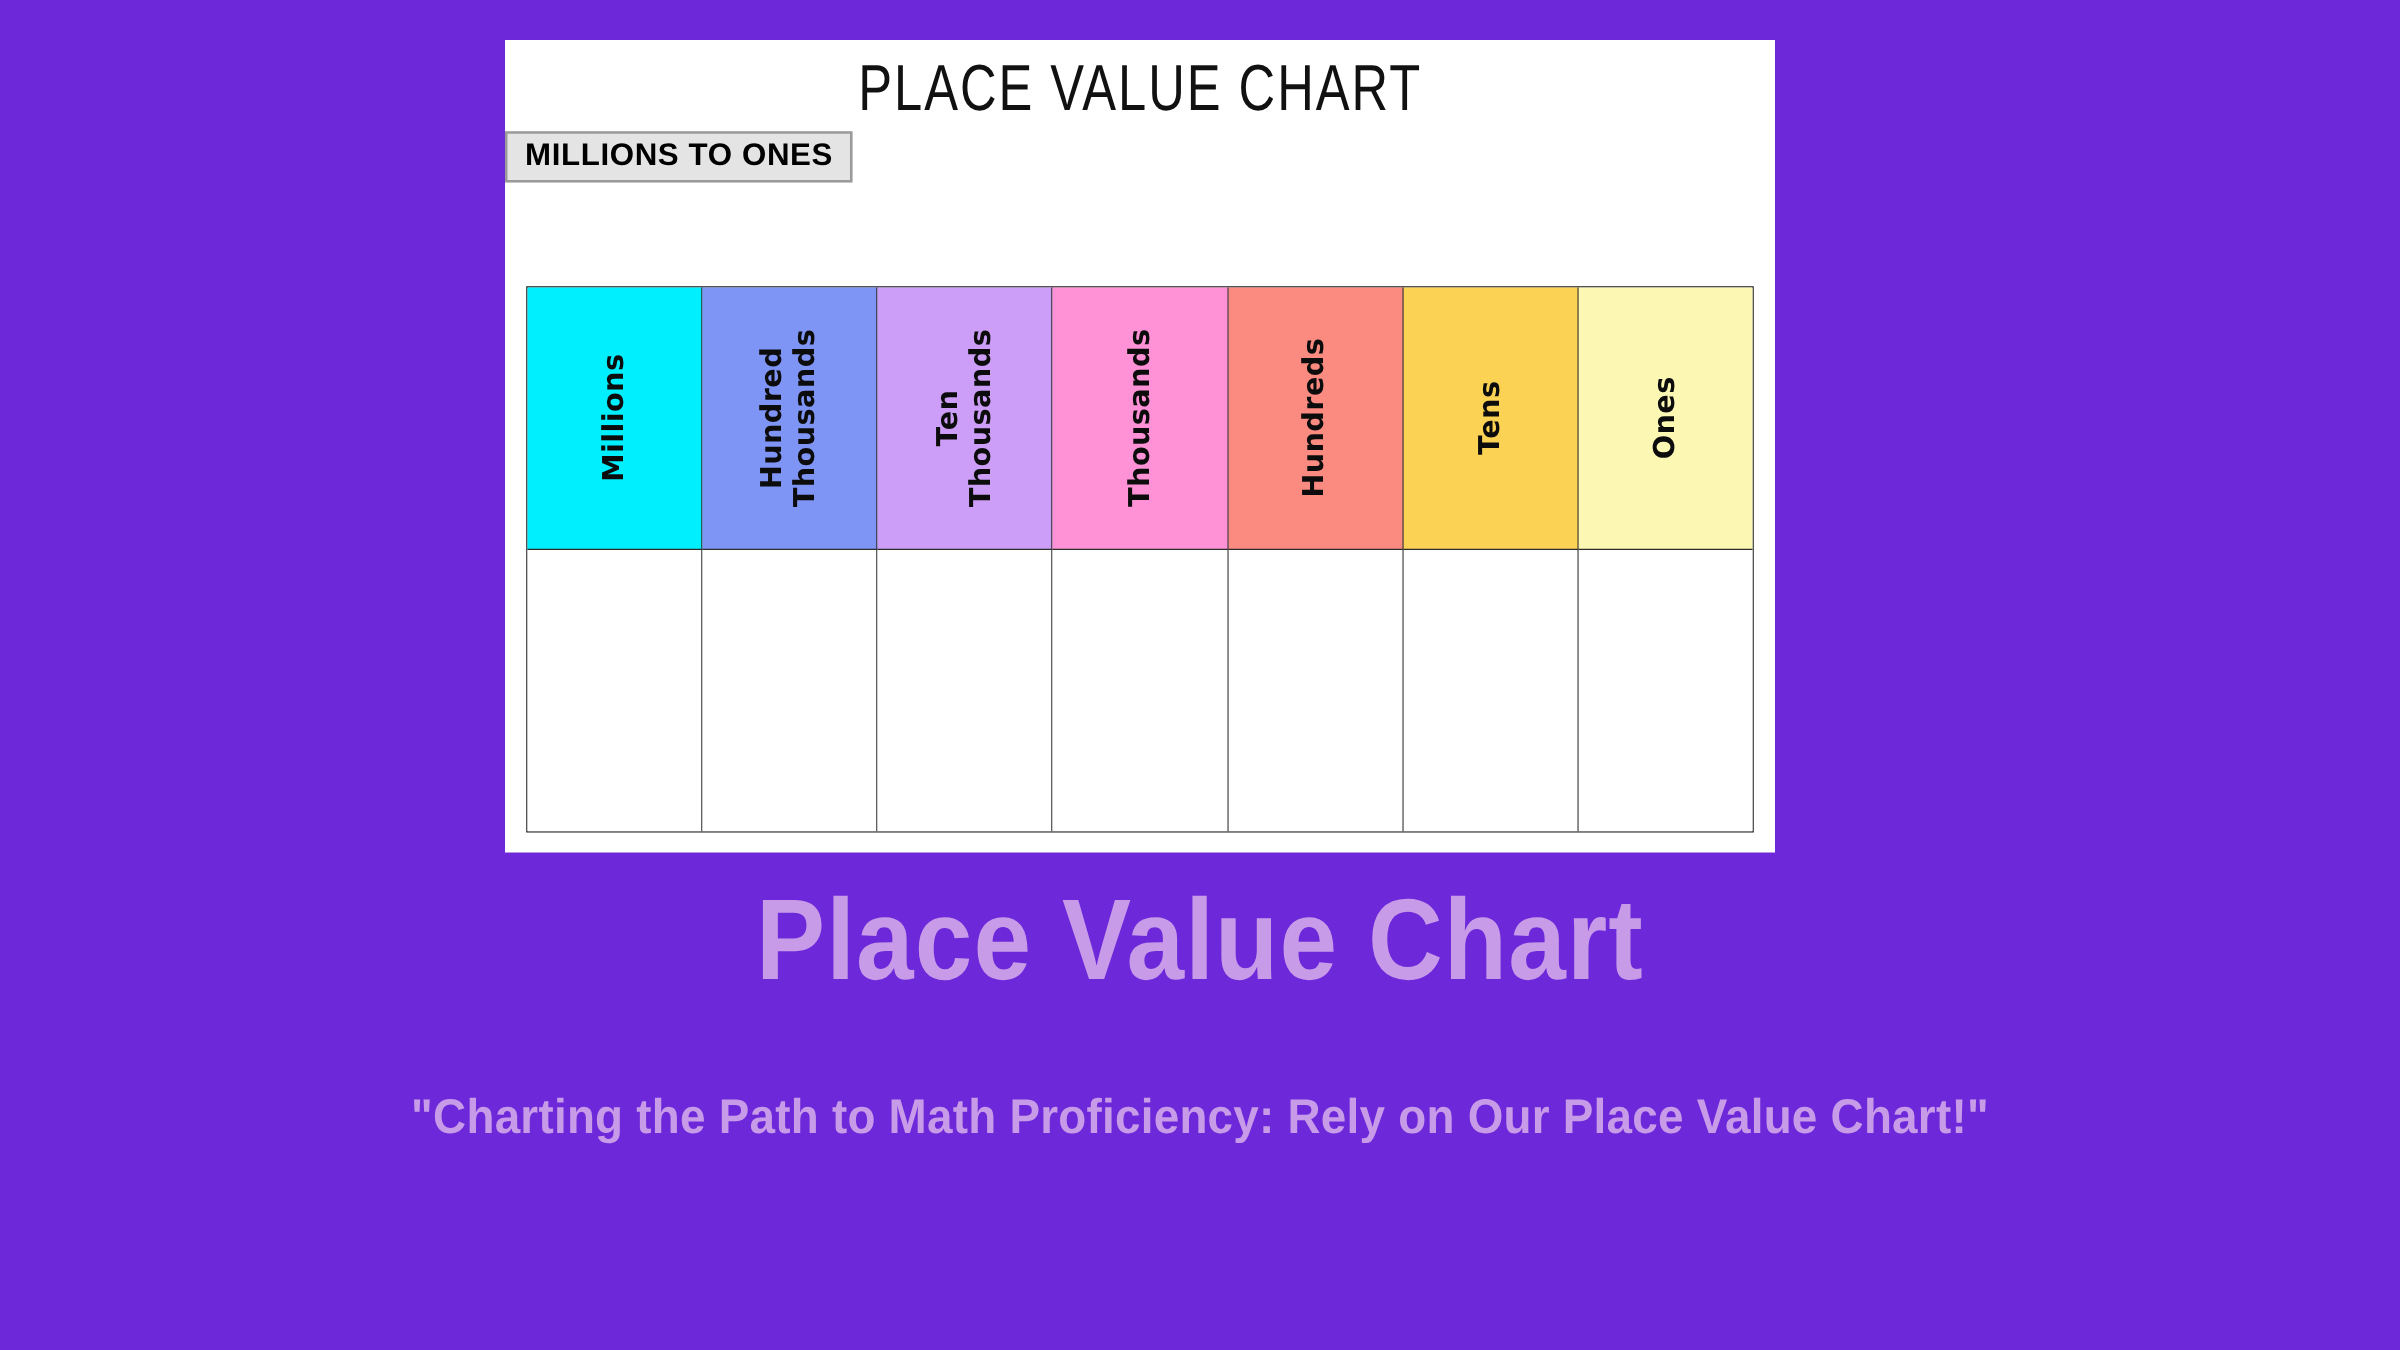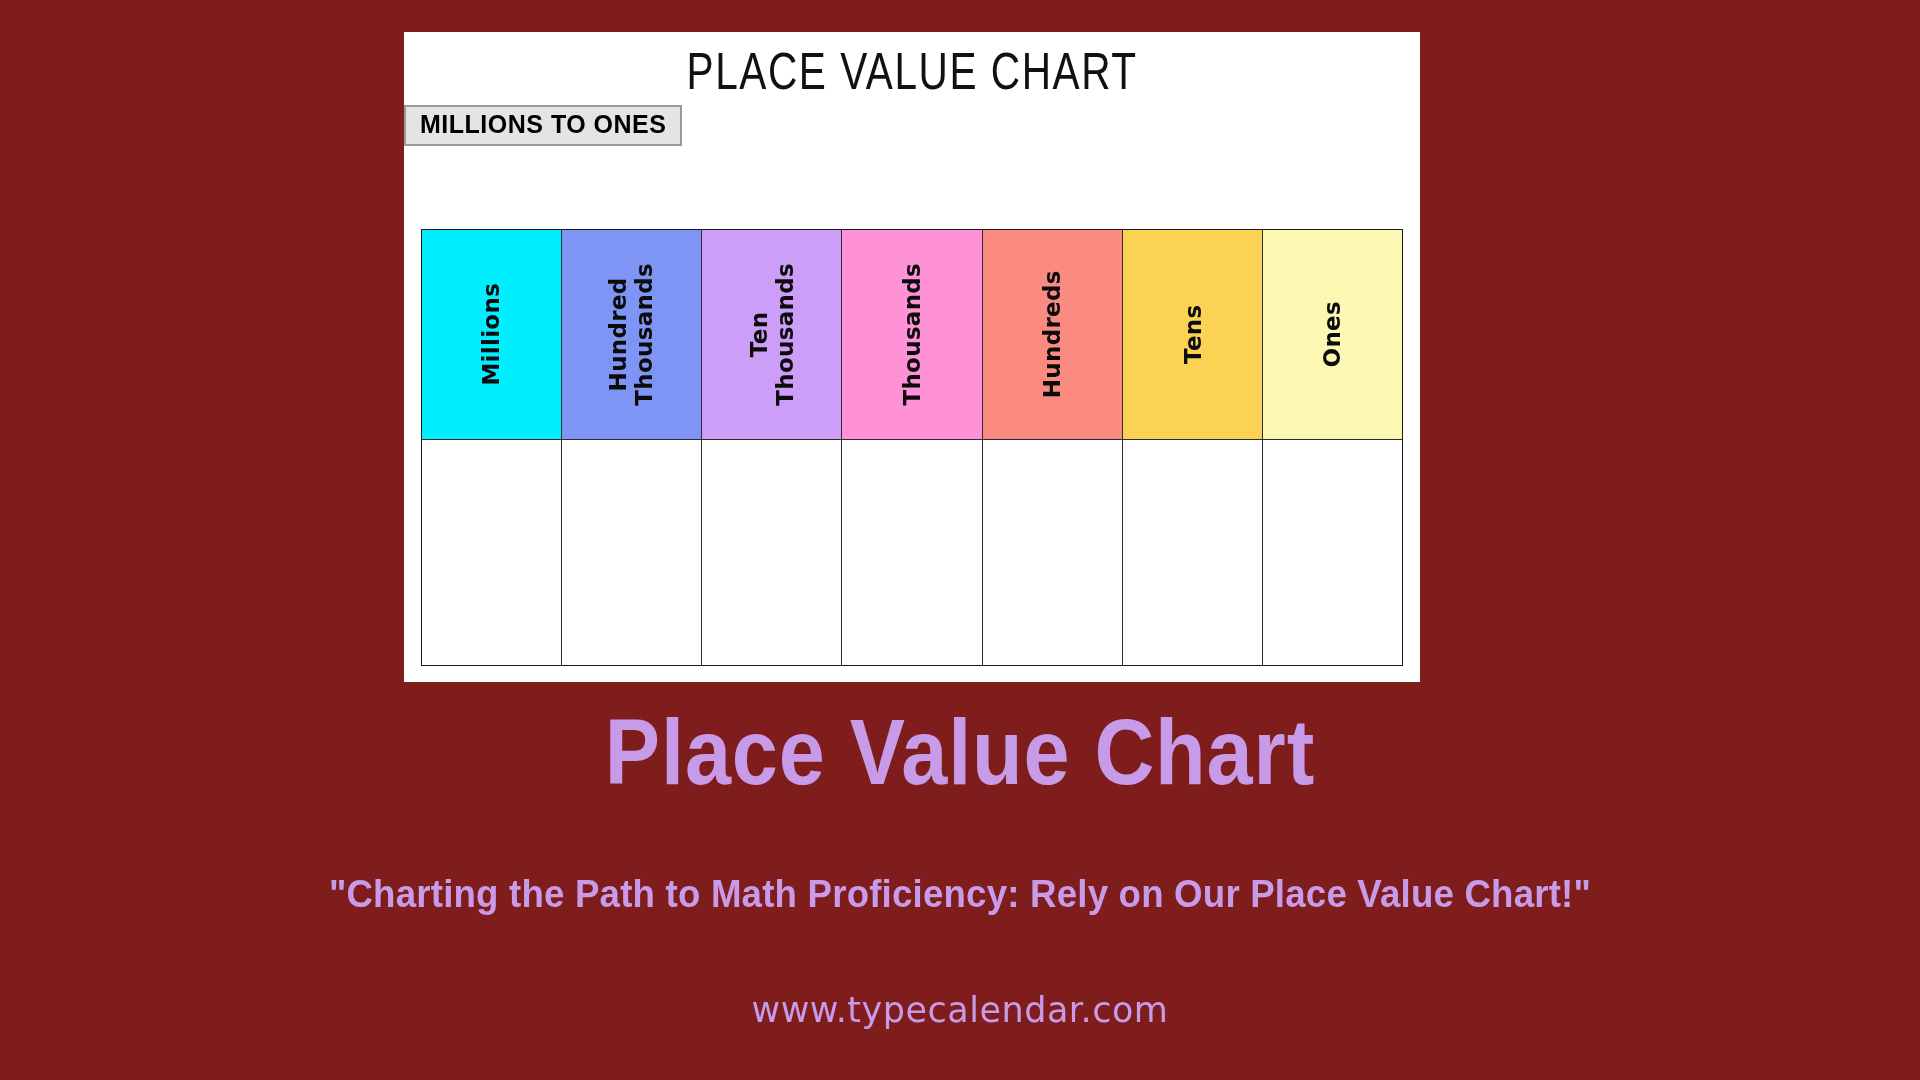--- a/index.html
+++ b/index.html
@@ -9,21 +9,21 @@
     height: 1080px;
     background: #000000;
     font-family: "Liberation Sans", sans-serif;
     overflow: hidden;
   }
 
   #page {
     position: relative;
     width: 1920px;
     height: 1080px;
-    background: #7f1d1d;
+    background: #6d28d9;
   }
 
   
   .worksheet {
     position: absolute;
     left: 404px;
     top: 32px;
     width: 1016px;
     height: 650px;
     background: #ffffff;
@@ -215,15 +215,14 @@
         <div class="pv-body-cell"></div>
       </div>
 
     </div>
   </div>
 
   <div class="brand-title">Place Value Chart</div>
 
   <div class="brand-tagline">"Charting the Path to Math Proficiency: Rely on Our Place Value Chart!"</div>
 
-  <div class="brand-url">www.typecalendar.com</div>
 
 </div>
 
 </body></html>

